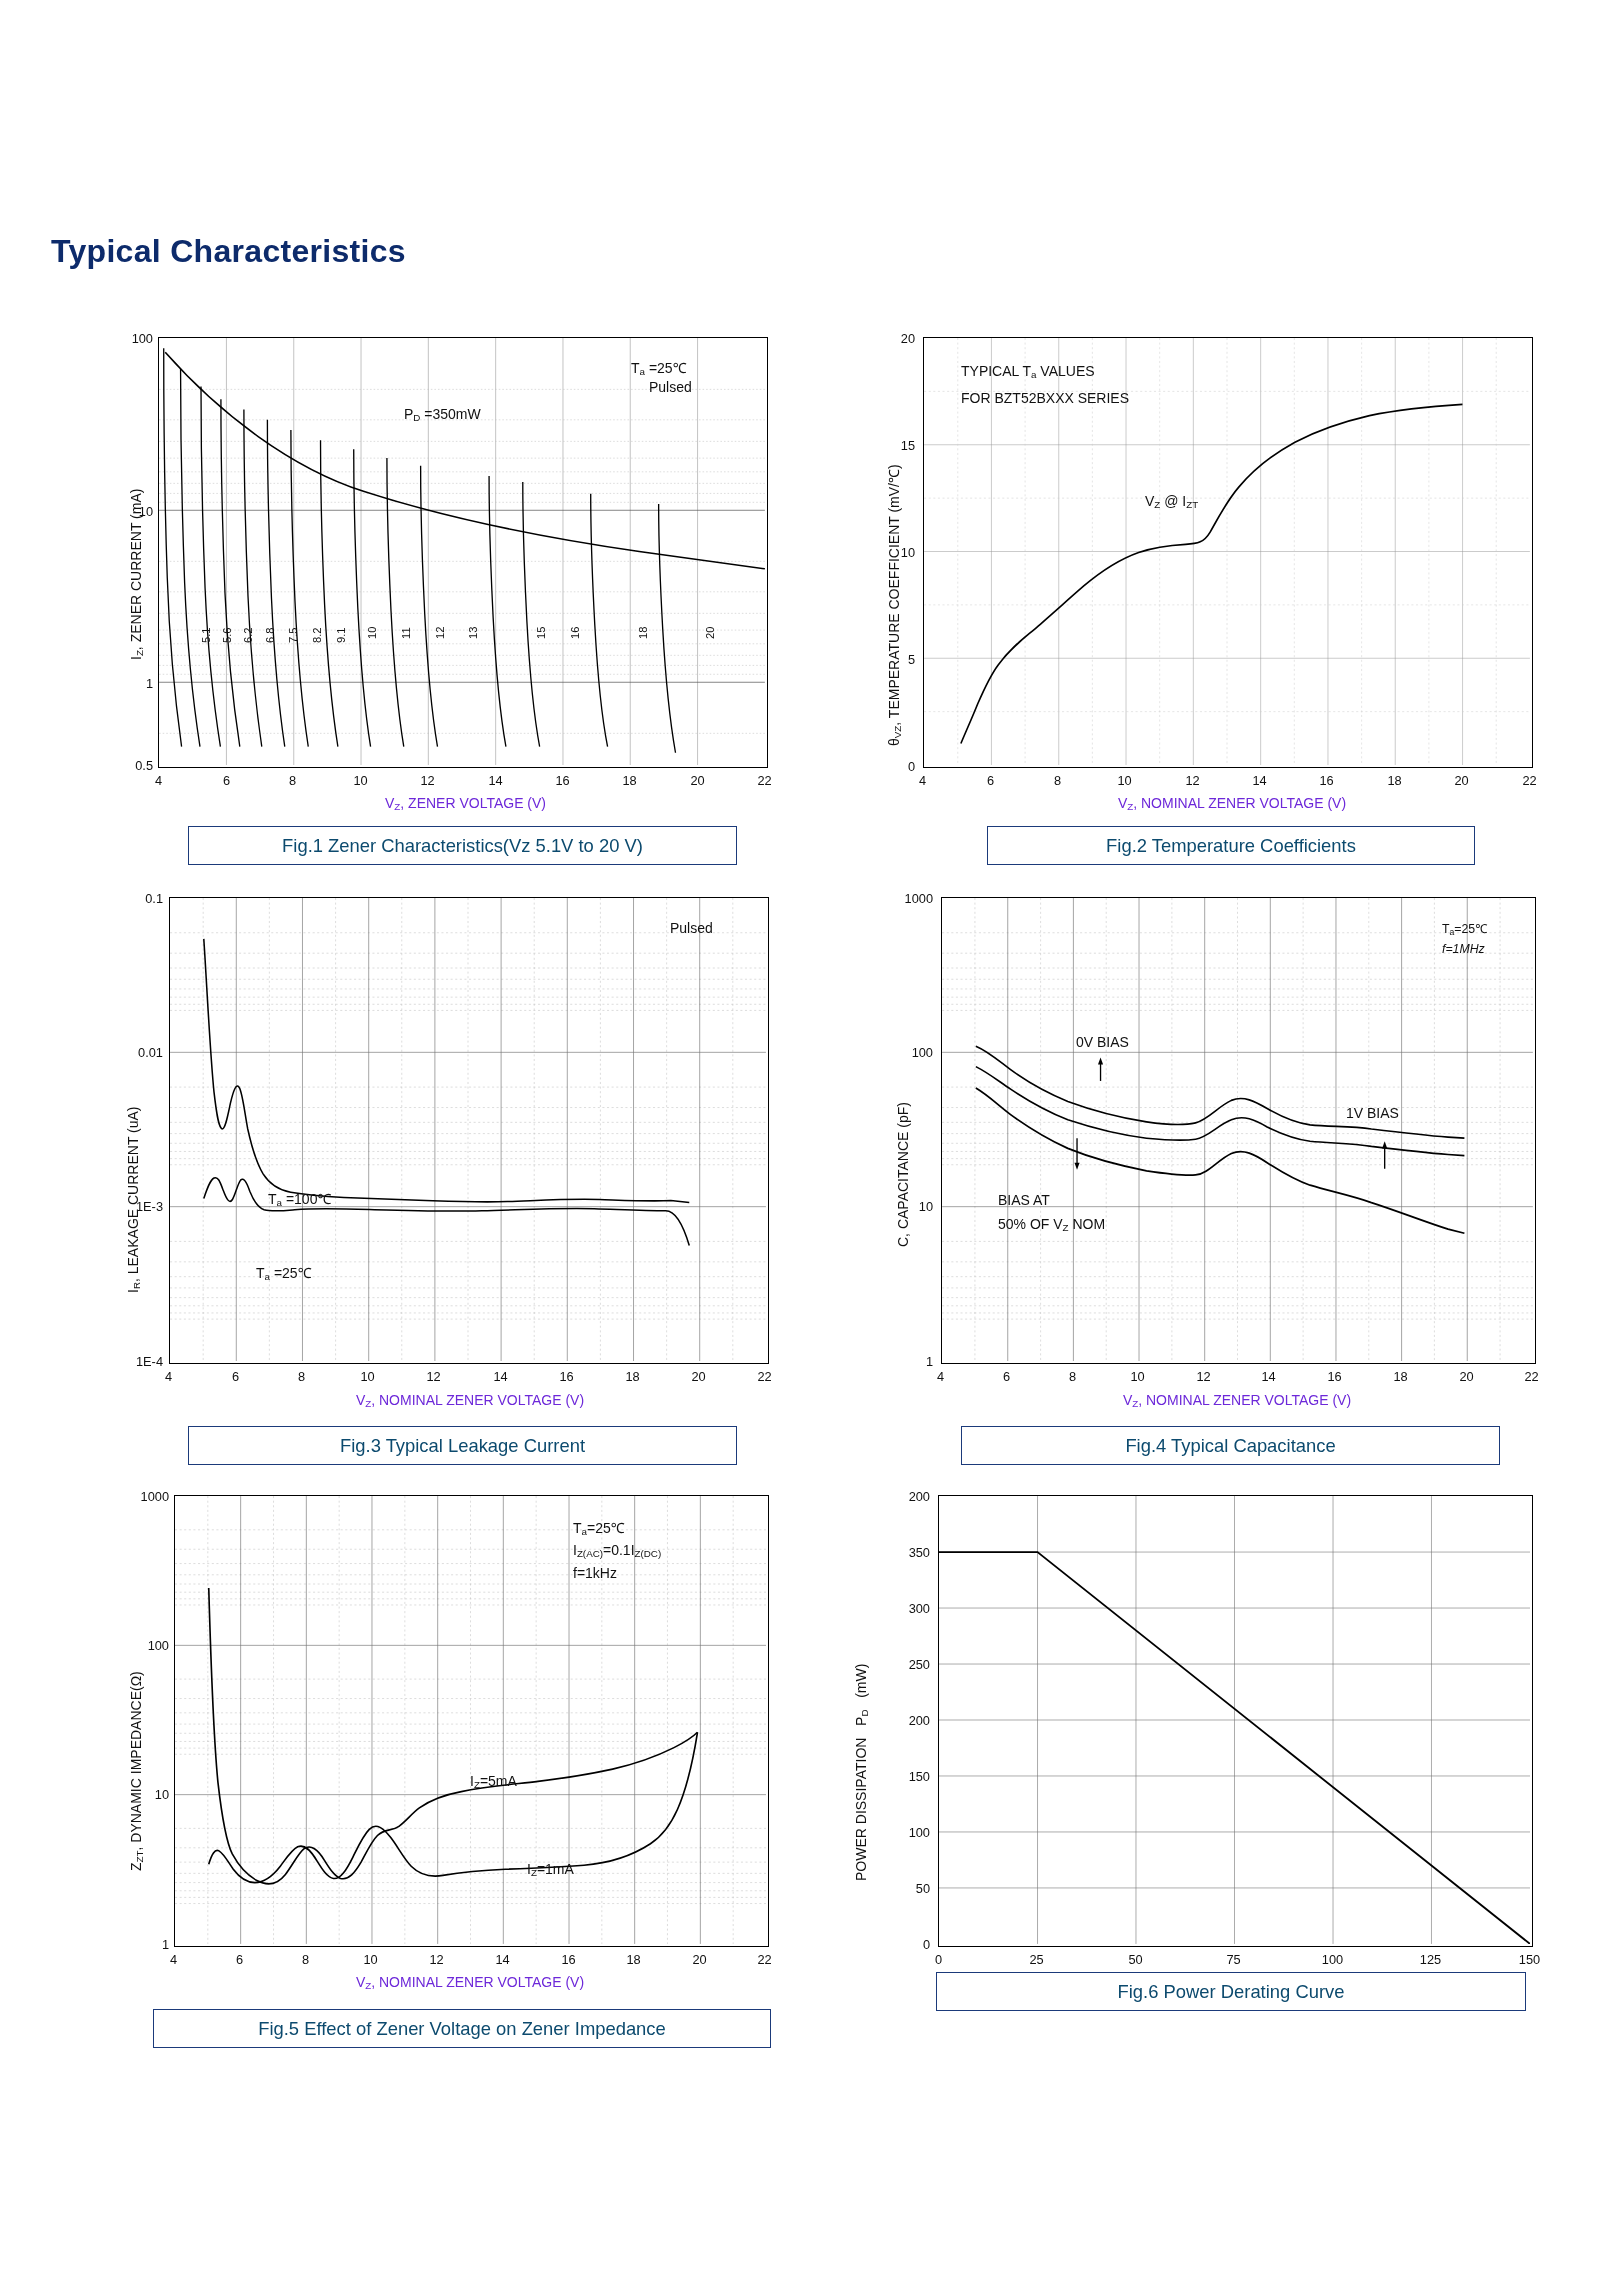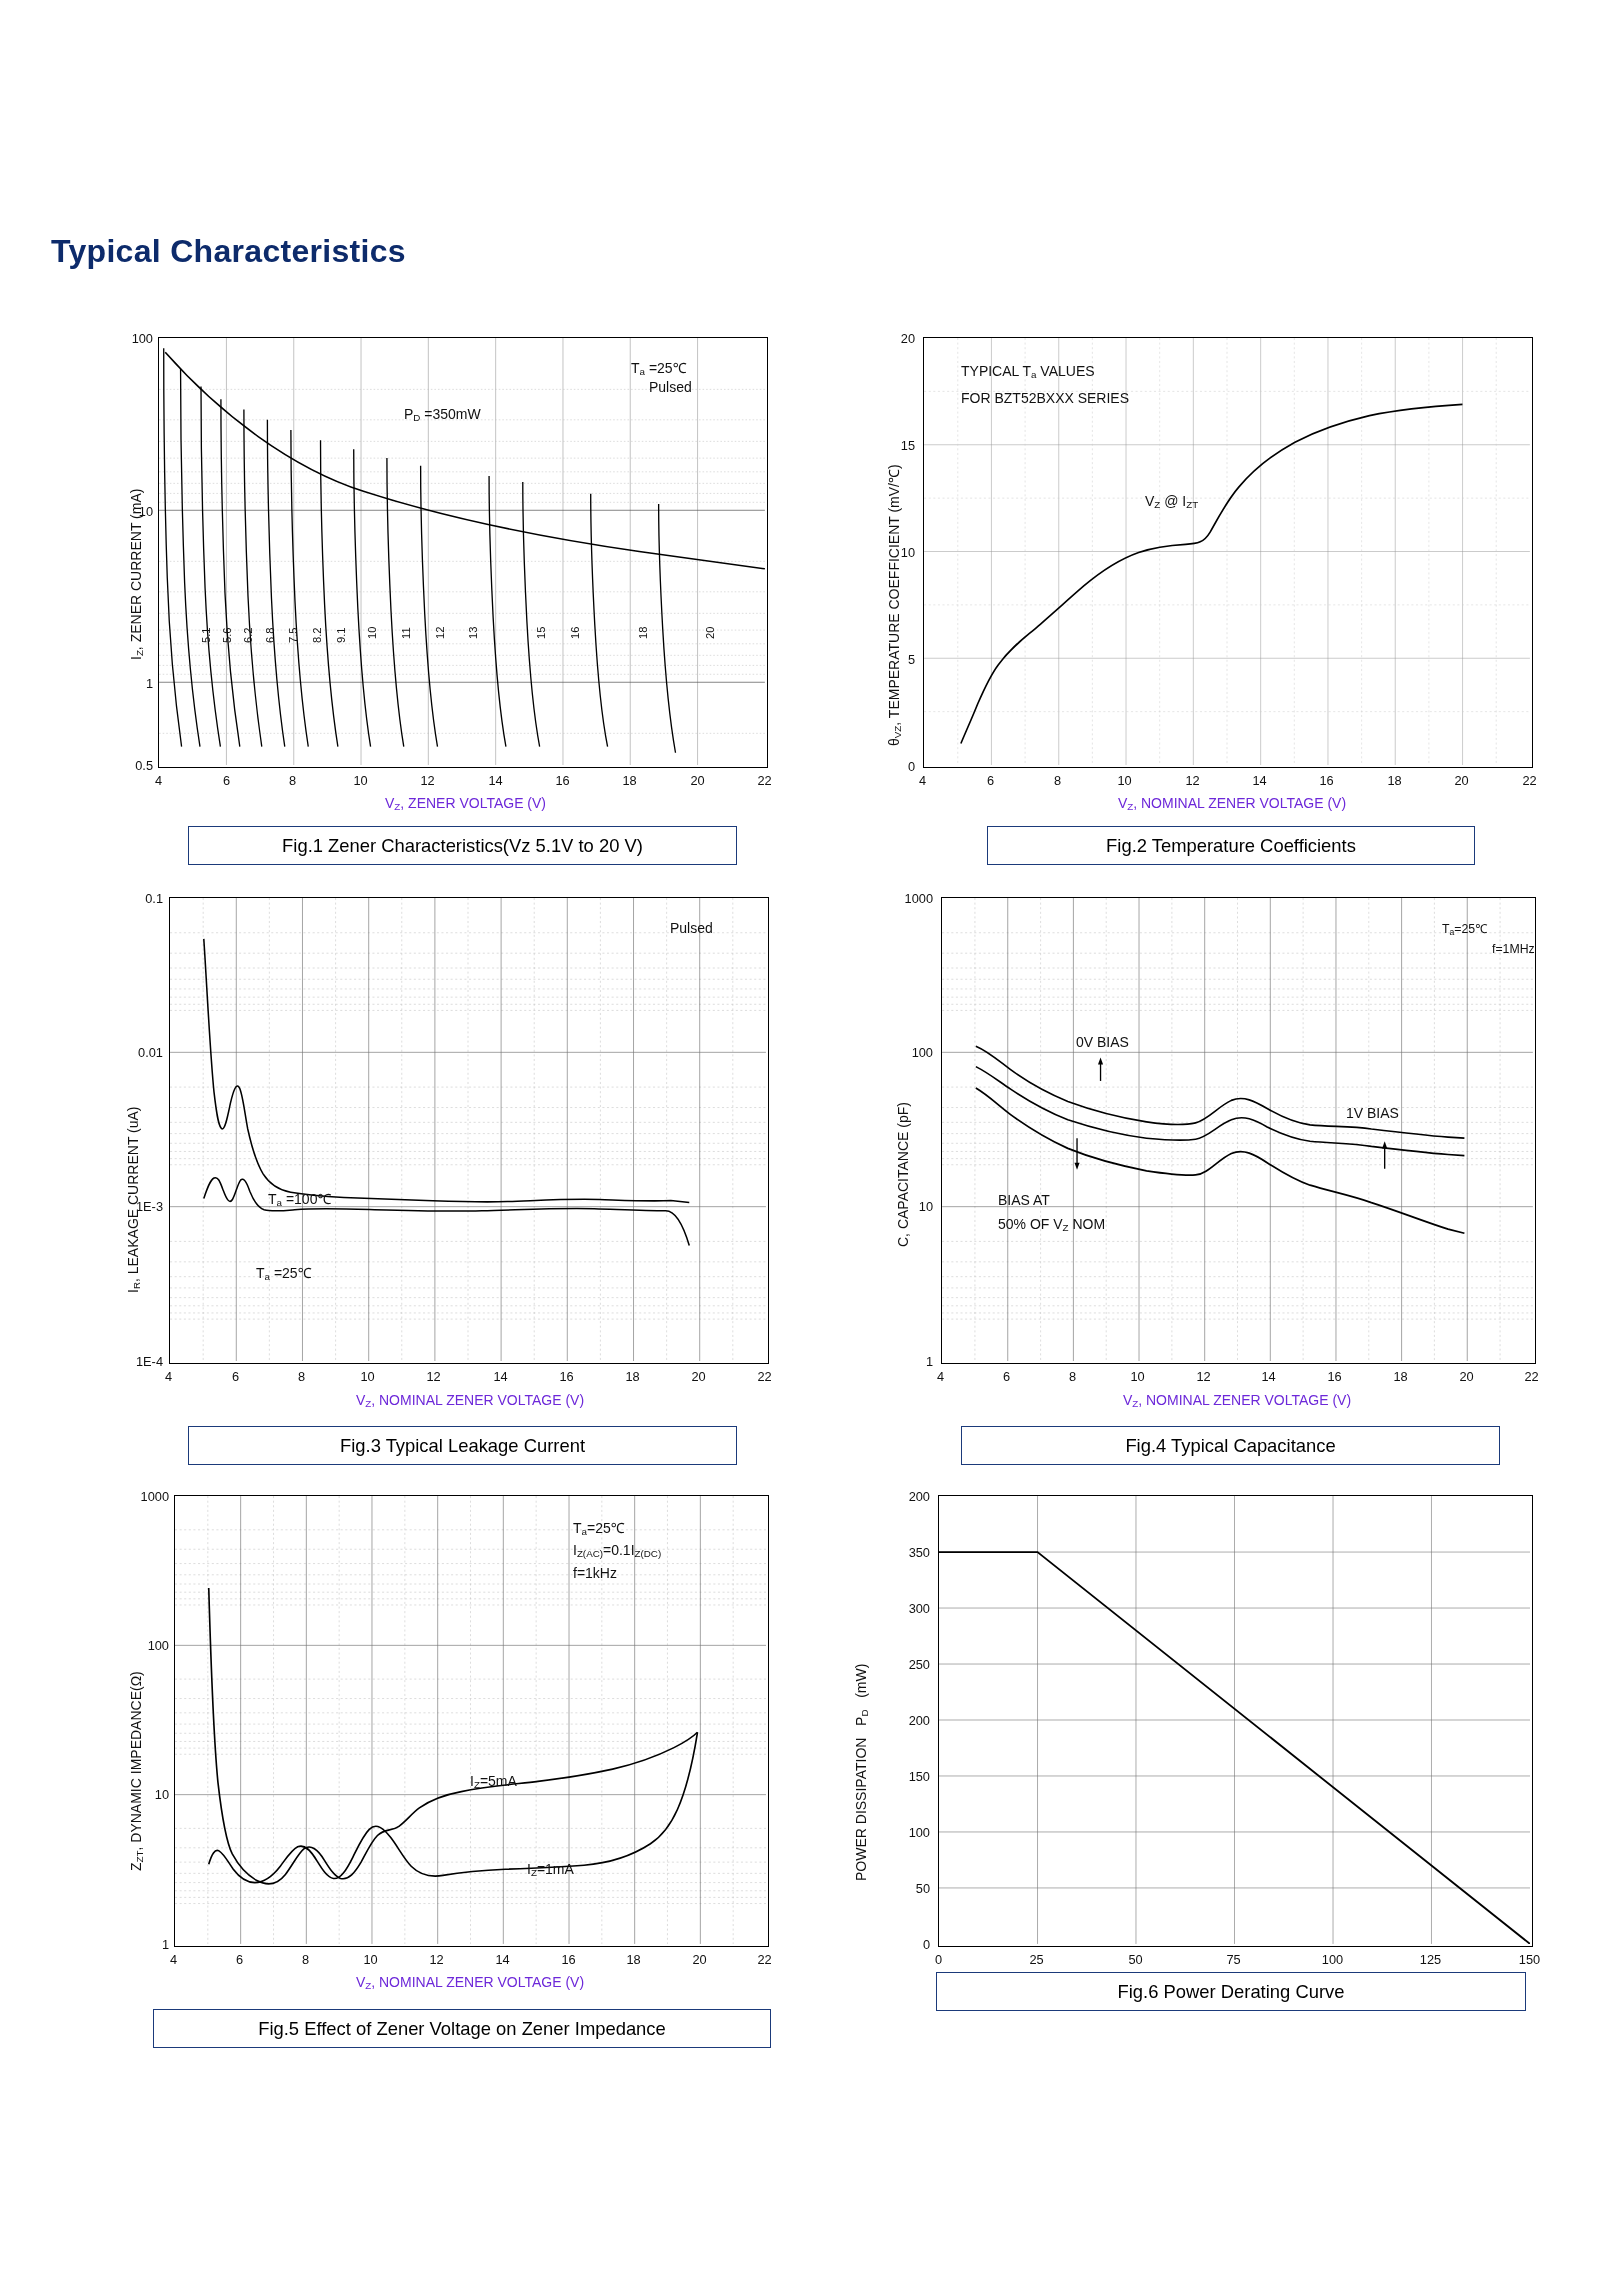--- a/index.html
+++ b/index.html
@@ -3,21 +3,21 @@
 <meta charset="utf-8">
 <style>
   html,body{margin:0;padding:0;background:#ffffff;}
   body{width:1623px;height:2295px;font-family:"Liberation Sans",sans-serif;color:#111;position:relative;}
   .page{position:absolute;left:0;top:0;width:1623px;height:2295px;}
   .page-title{position:absolute;left:51px;top:233px;font-size:32px;font-weight:bold;color:#0d2b6b;letter-spacing:0.3px;}
 
   
   .fig{position:absolute;}
   .plotbox{position:absolute;border:1px solid #000;background:#fff;}
-  .caption{position:absolute;border:1px solid #1b3a7a;color:#000000;font-size:18.4px;display:flex;align-items:center;justify-content:center;background:#fff;text-align:center;}
+  .caption{position:absolute;border:1px solid #1b3a7a;color:#0c4a6e;font-size:18.4px;display:flex;align-items:center;justify-content:center;background:#fff;text-align:center;}
   .axis-label{position:absolute;font-size:14px;color:#6d28d9;text-align:center;}
   .ylabel{position:absolute;font-size:14px;color:#111;transform-origin:0 0;white-space:nowrap;}
   .tick{position:absolute;font-size:12.8px;color:#111;text-align:center;}
   .ytick{position:absolute;font-size:12.8px;color:#111;text-align:right;}
   .anno{position:absolute;font-size:14px;color:#111;white-space:nowrap;}
   .anno.small{font-size:12.3px;}
   sub{font-size:.7em;vertical-align:-.25em;}
   svg{display:block;}
   .vlabel{position:absolute;font-size:11.2px;white-space:nowrap;transform-origin:0 0;transform:rotate(-90deg);}
 </style>
@@ -353,21 +353,21 @@
           <line x1="310" y1="358" x2="310" y2="322"></line>
           <polygon points="310,312 305,326 315,326" fill="#000" stroke="none"></polygon>
           <line x1="264" y1="470" x2="264" y2="520"></line>
           <polygon points="264,532 259,518 269,518" fill="#000" stroke="none"></polygon>
           <line x1="866" y1="530" x2="866" y2="486"></line>
           <polygon points="866,476 861,490 871,490" fill="#000" stroke="none"></polygon>
         </g>
       </svg>
     </div>
     <div class="anno small" style="left:1442px;top:920px;">T<sub>a</sub>=25℃</div>
-    <div class="anno small" style="left:1492px;top:942px;">f=1MHz</div>
+    <div class="anno small" style="left:1442px;top:942px;font-style:italic;">f=1MHz</div>
     <div class="anno" style="left:1076px;top:1034px;">0V BIAS</div>
     <div class="anno" style="left:1346px;top:1105px;">1V BIAS</div>
     <div class="anno" style="left:998px;top:1192px;">BIAS AT</div>
     <div class="anno" style="left:998px;top:1216px;">50% OF V<sub>Z</sub> NOM</div>
     <div class="ytick" style="left:869px;top:891px;width:64px;">1000</div>
     <div class="ytick" style="left:869px;top:1045px;width:64px;">100</div>
     <div class="ytick" style="left:869px;top:1199px;width:64px;">10</div>
     <div class="ytick" style="left:869px;top:1354px;width:64px;">1</div>
     <div class="tick" style="left:920px;top:1369px;width:41px;">4</div>
     <div class="tick" style="left:986px;top:1369px;width:41px;">6</div>

